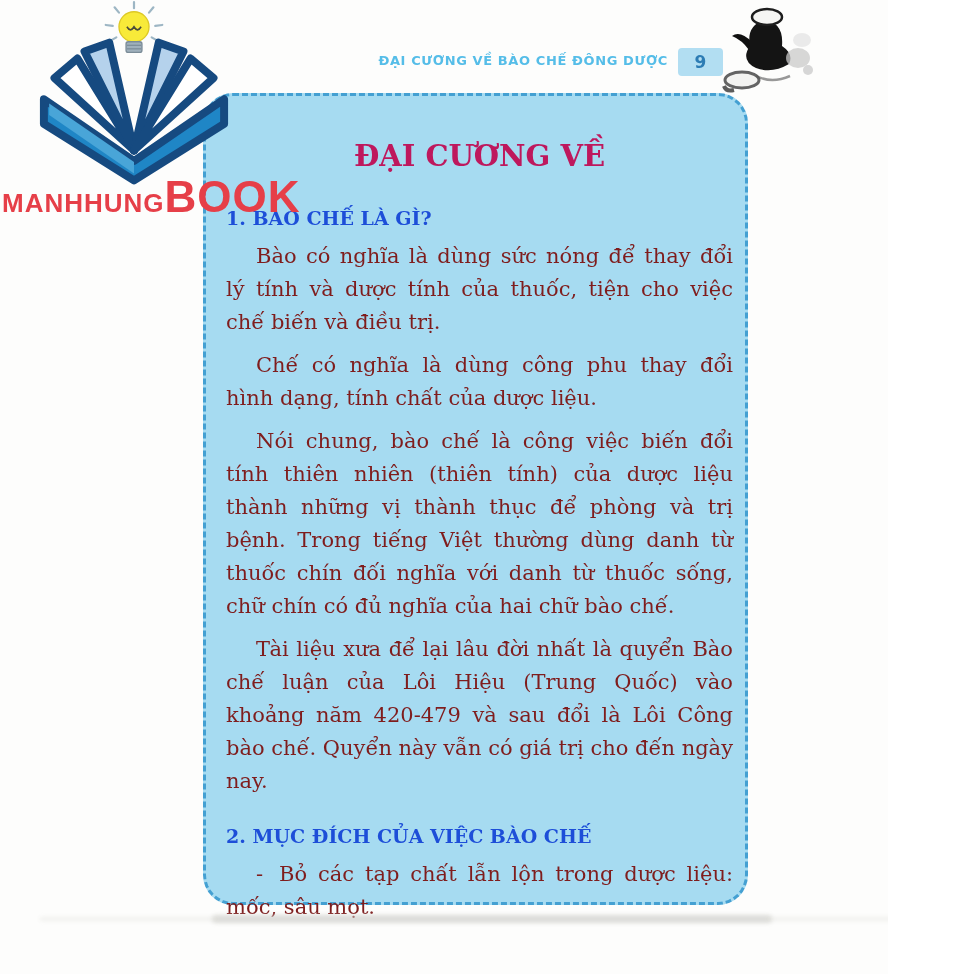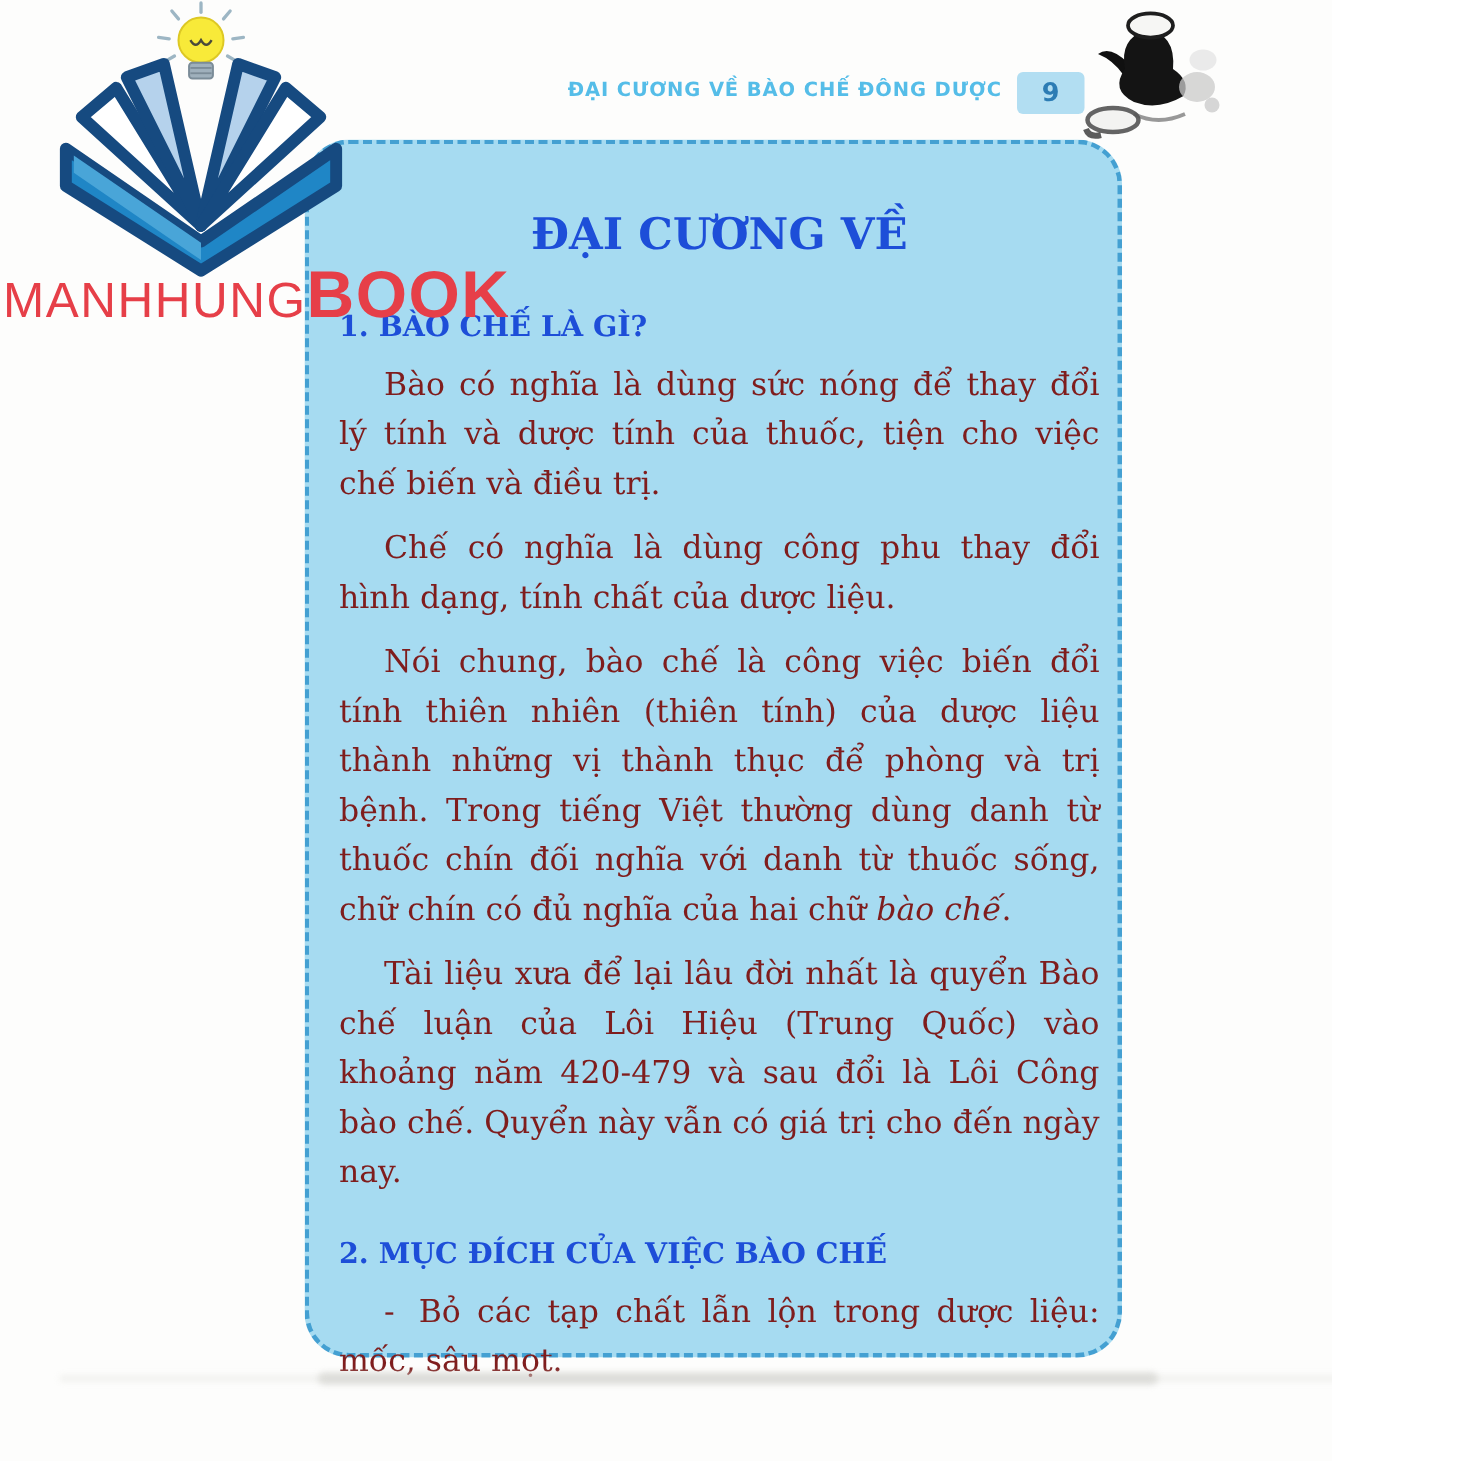--- a/index.html
+++ b/index.html
@@ -21,39 +21,39 @@
   .corner-art{position:absolute;left:712px;top:0;width:110px;height:104px;}
   
   .page-box{
     position:absolute;left:203px;top:93px;width:545px;height:812px;
     box-sizing:border-box;background:#a6dbf1;
     border:3px dashed #44a0d2;border-radius:30px;
     padding:40px 12px 8px 20px;color:#1c2a33;
   }
   .page-title{
     text-align:center;font-weight:bold;font-size:29px;line-height:40px;
-    color:#1d4ed8;margin:0 0 28px 0;
+    color:#be185d;margin:0 0 28px 0;
   }
   .section-heading{
     font-size:19px;font-weight:bold;color:#1d4ed8;margin:24px 0 8px 0;line-height:28px;
   }
   .body-par{
     font-size:21px;line-height:33px;text-align:justify;text-indent:30px;
     margin:0 0 10px 0;color:#7f1d1d;
   }
-  .body-par .ital{font-style:italic;}
+  .body-par .ital{}
   .bullet-marker{margin-right:16px;}
   
   .logo{position:absolute;left:0;top:0;width:300px;height:220px;}
   .logo svg{position:absolute;left:28px;top:0;}
   .brand-line{
     position:absolute;left:2px;top:172px;width:298px;white-space:nowrap;
     font-family:"Liberation Sans", sans-serif;color:#e63f48;
   }
-  .brand-part1{font-weight:normal;font-size:33px;letter-spacing:1px;}
+  .brand-part1{font-weight:bold;font-size:26px;letter-spacing:1px;}
   .brand-part2{font-weight:bold;font-size:44px;letter-spacing:1px;}
   
   .scan-band{
     position:absolute;left:212px;top:915px;width:560px;height:8px;
     background:#c6c6c1;opacity:.55;filter:blur(2px);border-radius:4px;
   }
   .scan-band2{
     position:absolute;left:40px;top:917px;width:900px;height:4px;
     background:#d9d9d4;opacity:.35;filter:blur(2px);
   }

